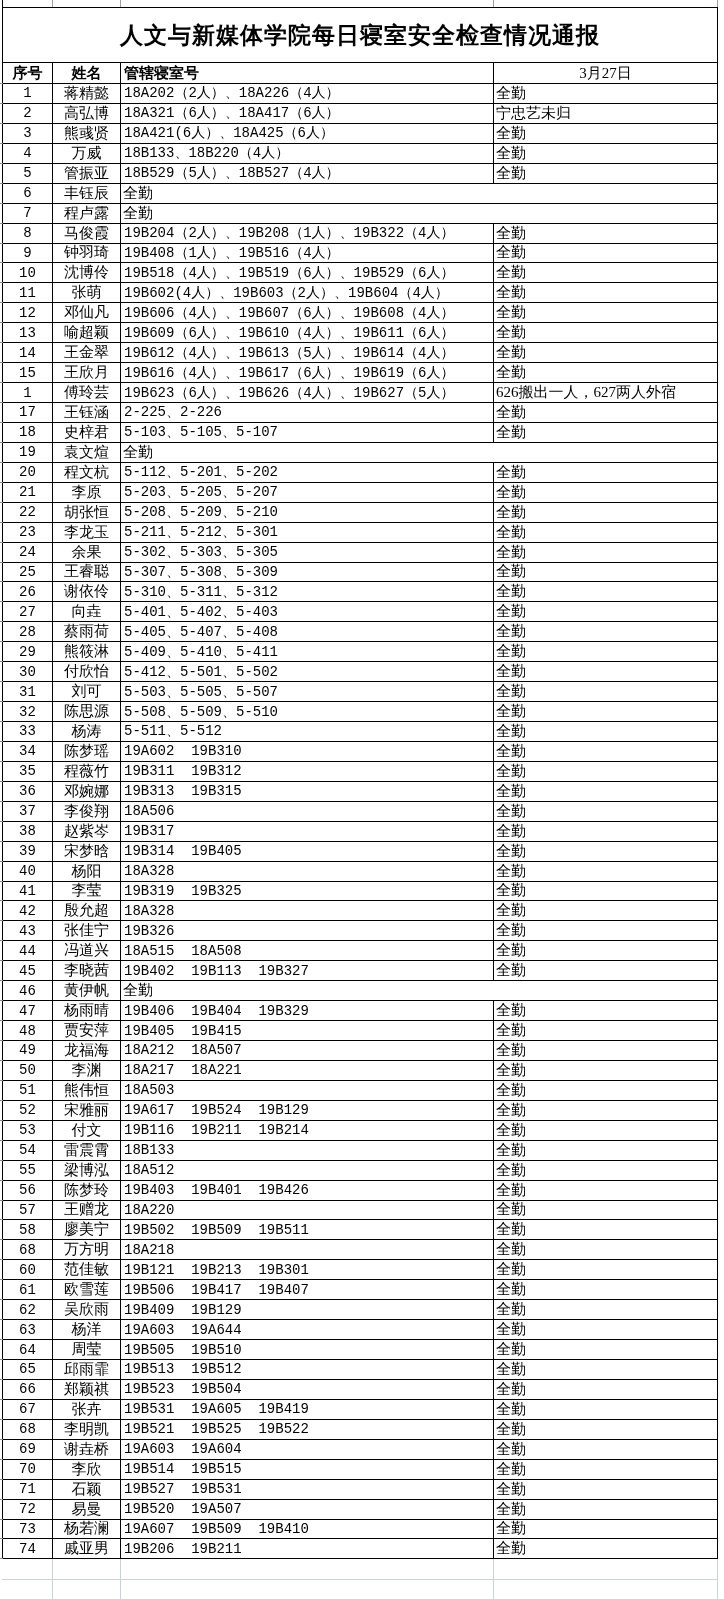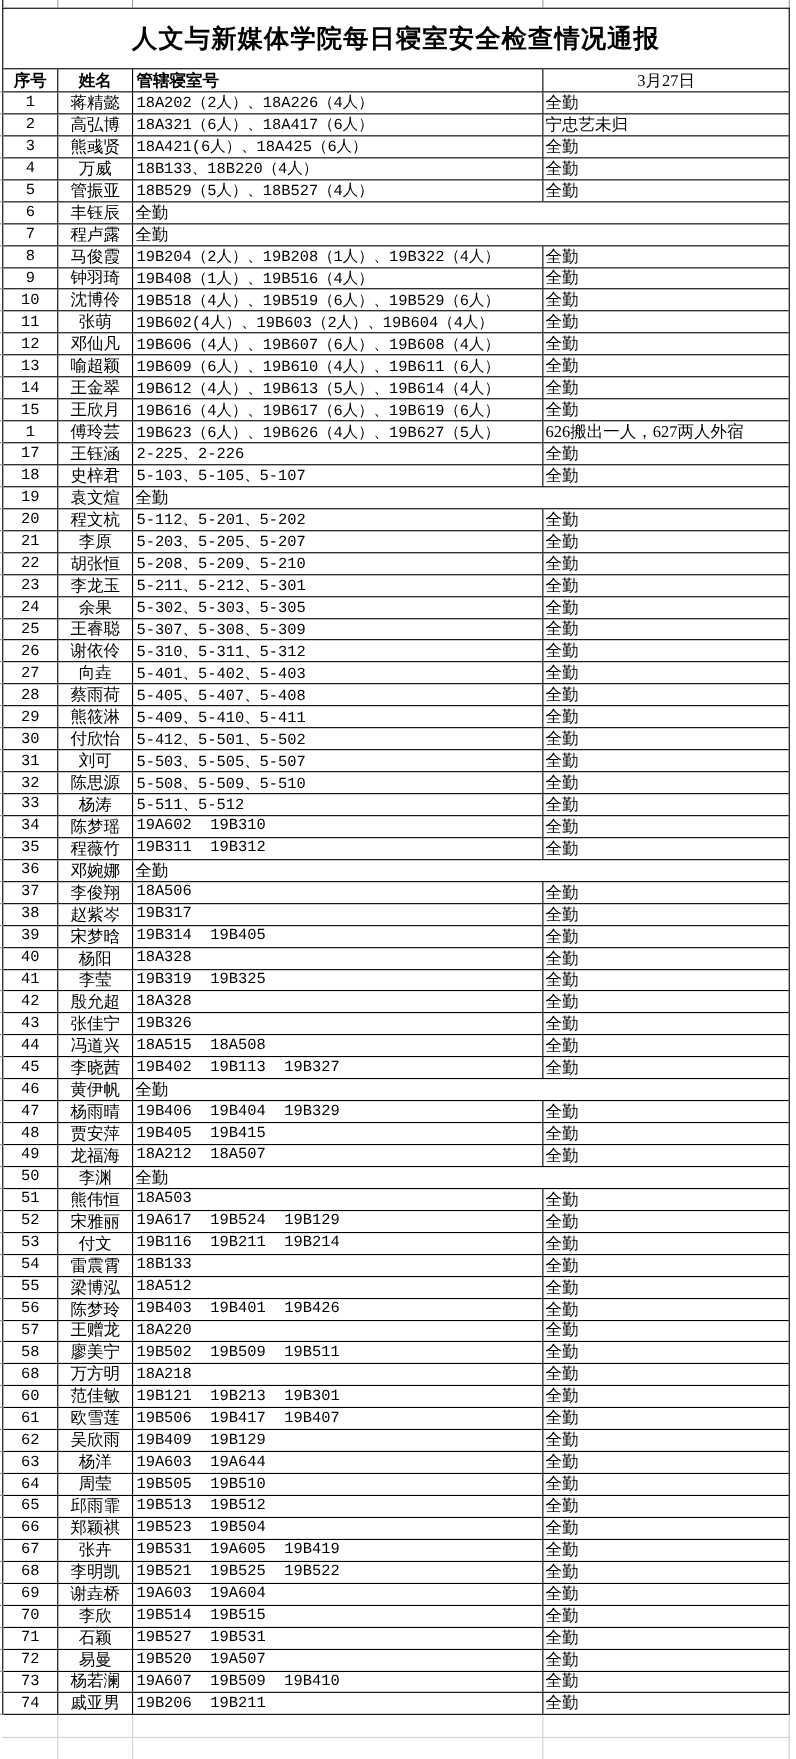--- a/index.html
+++ b/index.html
@@ -281,20 +281,21 @@
         </div>
         <div class="grid-row data-row">
           <div class="cell cell-index c-center">35</div>
           <div class="cell cell-name c-center">程薇竹</div>
           <div class="cell cell-rooms c-left">19B311  19B312</div>
           <div class="cell cell-status c-left">全勤</div>
         </div>
         <div class="grid-row data-row">
           <div class="cell cell-index c-center">36</div>
           <div class="cell cell-name c-center">邓婉娜</div>
+          <div class="cell cell-rooms c-left">19B313  19B315</div>
           <div class="cell cell-status c-left">全勤</div>
         </div>
         <div class="grid-row data-row">
           <div class="cell cell-index c-center">37</div>
           <div class="cell cell-name c-center">李俊翔</div>
           <div class="cell cell-rooms c-left">18A506</div>
           <div class="cell cell-status c-left">全勤</div>
         </div>
         <div class="grid-row data-row">
           <div class="cell cell-index c-center">38</div>
@@ -363,20 +364,21 @@
         </div>
         <div class="grid-row data-row">
           <div class="cell cell-index c-center">49</div>
           <div class="cell cell-name c-center">龙福海</div>
           <div class="cell cell-rooms c-left">18A212  18A507</div>
           <div class="cell cell-status c-left">全勤</div>
         </div>
         <div class="grid-row data-row">
           <div class="cell cell-index c-center">50</div>
           <div class="cell cell-name c-center">李渊</div>
+          <div class="cell cell-rooms c-left">18A217  18A221</div>
           <div class="cell cell-status c-left">全勤</div>
         </div>
         <div class="grid-row data-row">
           <div class="cell cell-index c-center">51</div>
           <div class="cell cell-name c-center">熊伟恒</div>
           <div class="cell cell-rooms c-left">18A503</div>
           <div class="cell cell-status c-left">全勤</div>
         </div>
         <div class="grid-row data-row">
           <div class="cell cell-index c-center">52</div>

